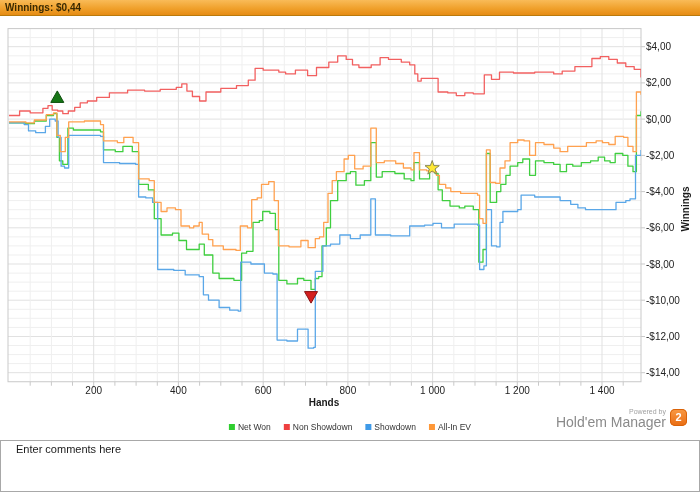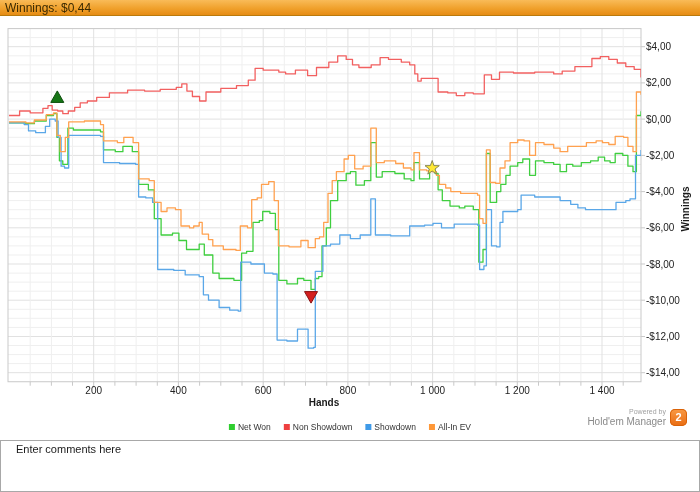--- a/index.html
+++ b/index.html
@@ -6,29 +6,29 @@
   body{
     width:700px;height:492px;position:relative;background:#ffffff;
     font-family:"Liberation Sans",sans-serif;overflow:hidden;
   }
   .topbar{
     position:absolute;top:0;left:0;width:700px;height:16px;
     background:linear-gradient(#f9bb58,#f0a12c 55%,#e68c14);
     border-bottom:1px solid #b97a0c;
     display:flex;align-items:center;padding-left:5px;box-sizing:border-box;
   }
-  .topbar-text{font-size:12px;font-weight:normal;color:#3b2a00;}
+  .topbar-text{font-size:10px;font-weight:bold;color:#3b2a00;}
   #chart-svg{position:absolute;top:17px;left:0;}
   .branding{
     position:absolute;top:407px;right:13px;
     display:flex;align-items:center;gap:4px;
   }
   .branding .txt{display:flex;flex-direction:column;align-items:flex-end;}
   .powered{font-size:7px;color:#a0a0a0;line-height:9px;}
-  .product{font-size:10px;color:#8a8a8a;line-height:12px;}
+  .product{font-size:14px;color:#8a8a8a;line-height:12px;}
   .badge{
     width:17px;height:17px;border-radius:5px;
     background:linear-gradient(#f99a44,#e96c12);
     color:#fff;font-size:11px;font-weight:bold;text-align:center;line-height:17px;
     box-shadow:0 0 0 1px #d96208 inset;
   }
   .comments{
     position:absolute;top:440px;left:0;width:700px;height:52px;
     box-sizing:border-box;border:1px solid #a8a8a8;background:#fff;
     font-family:"Liberation Sans",sans-serif;font-size:11px;color:#1a1a1a;

